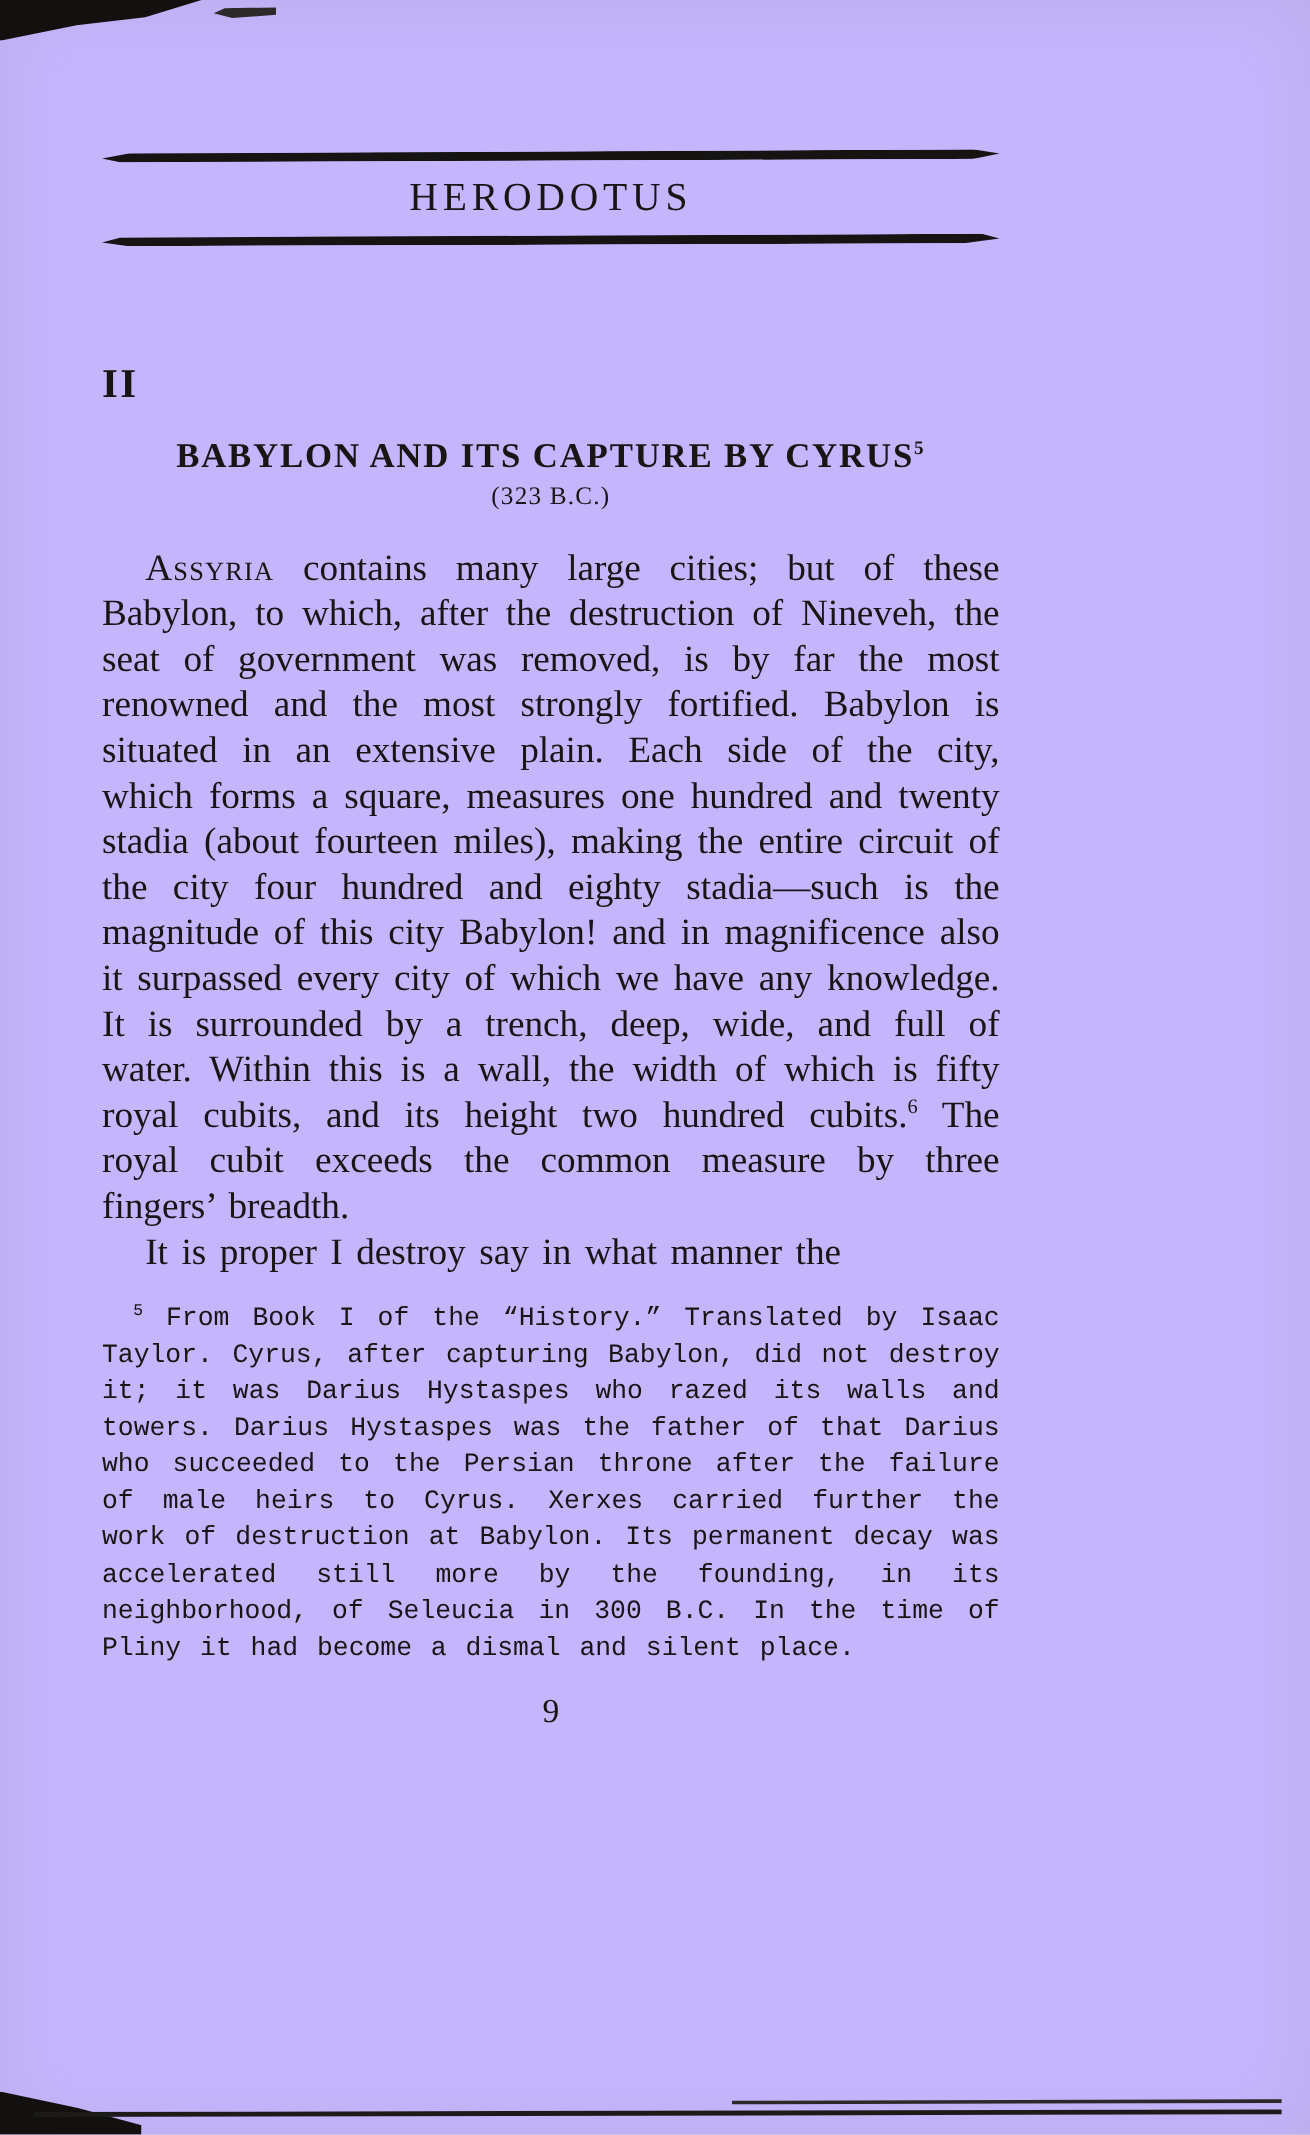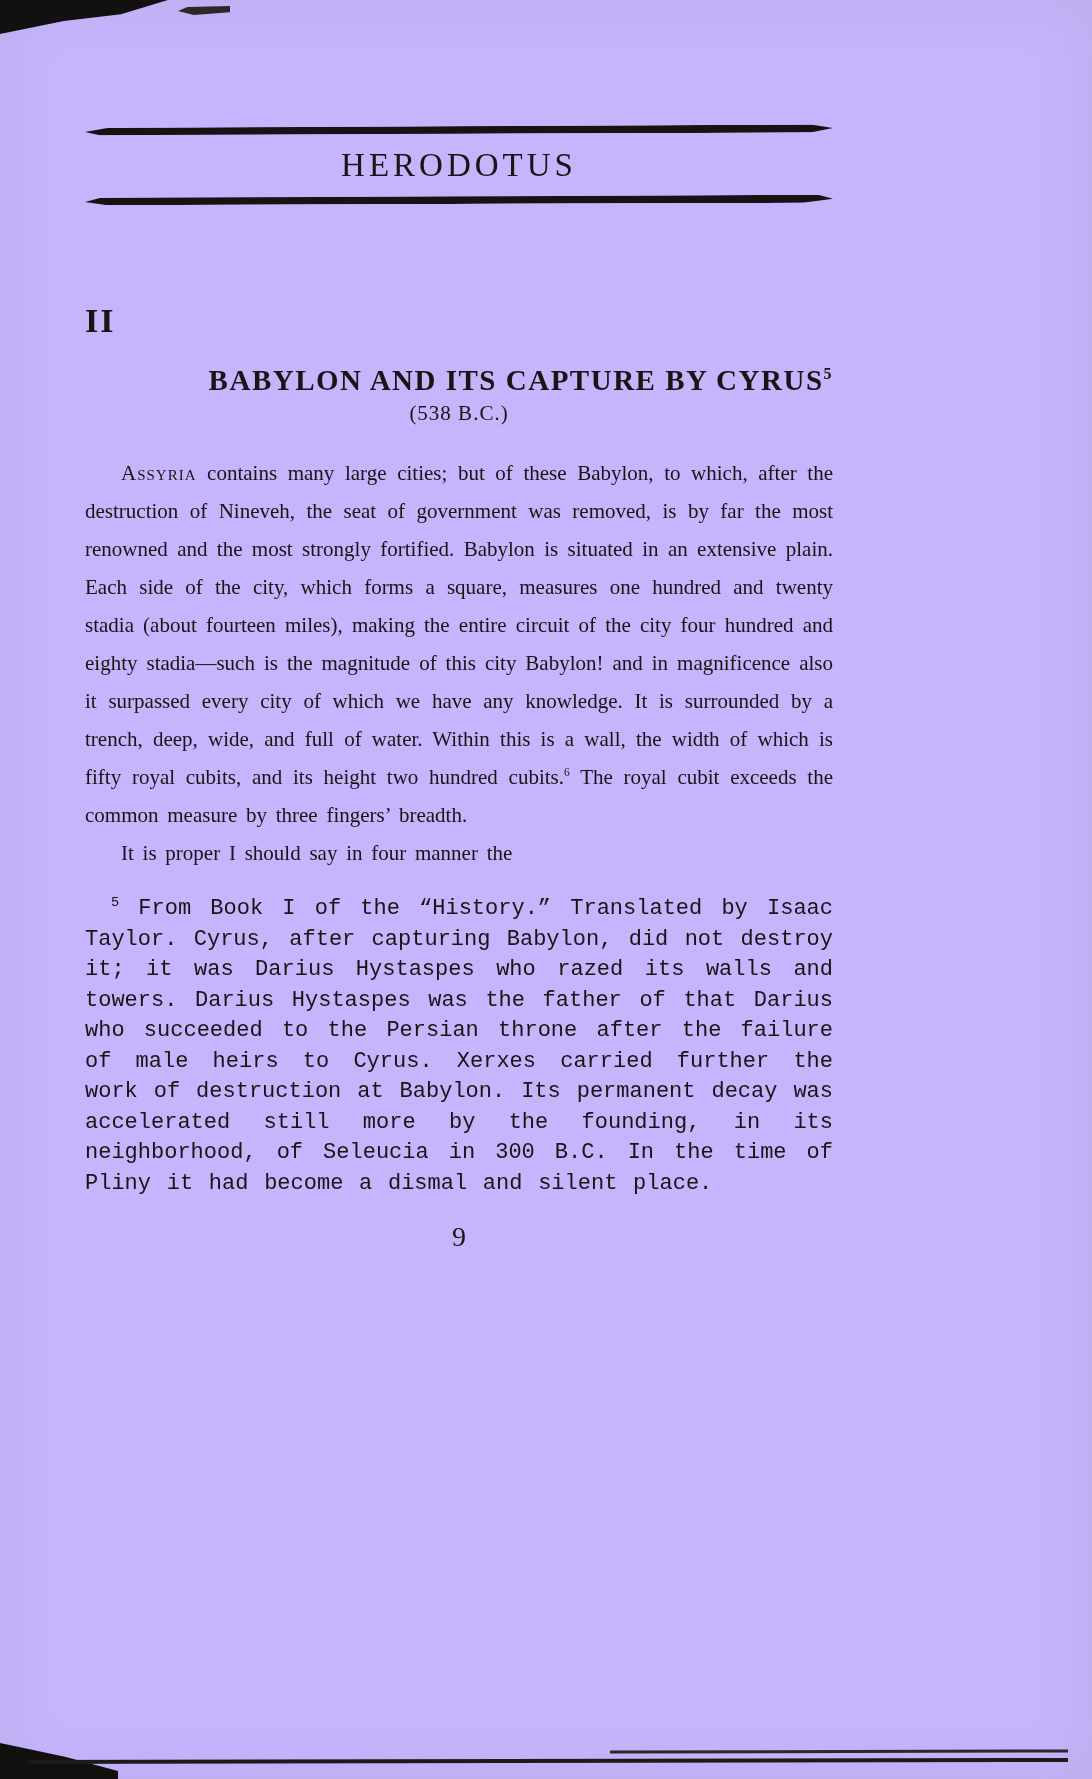--- a/index.html
+++ b/index.html
@@ -78,40 +78,40 @@
 
   .chapter-numeral {
     margin-top: 98px;
     font-size: 34px;
     font-weight: 600;
     letter-spacing: 2px;
   }
 
   .chapter-title {
     margin-top: 24px;
-    text-align: right;
+    text-align: center;
     font-size: 29px;
     font-weight: 700;
     letter-spacing: 1.5px;
   }
   .chapter-title sup {
     font-size: 0.55em;
     font-weight: 700;
   }
 
   .date-line {
     margin-top: 4px;
     text-align: center;
     font-size: 21px;
     letter-spacing: 1px;
   }
 
   .body-text {
     margin-top: 28px;
-    font-size: 21px;
+    font-size: 31px;
     line-height: 38px;
     text-align: justify;
     word-spacing: 3.5px;
   }
   .body-text p {
     margin: 0;
     text-indent: 36px;
   }
   .lead-caps {
     font-variant: small-caps;
@@ -162,25 +162,25 @@
     <div class="rule rule-top"></div>
 
     <div class="running-head">HERODOTUS</div>
 
     <div class="rule rule-bottom"></div>
 
     <div class="chapter-numeral">II</div>
 
     <div class="chapter-title"><span>BABYLON AND ITS CAPTURE BY CYRUS</span><sup>5</sup></div>
 
-    <div class="date-line">(538 B.C.)</div>
+    <div class="date-line">(323 B.C.)</div>
 
     <div class="body-text">
       <p><span class="lead-caps">Assyria</span><span> contains many large cities; but of these Babylon, to which, after the destruction of Nineveh, the seat of government was removed, is by far the most renowned and the most strongly fortified. Babylon is situated in an extensive plain. Each side of the city, which forms a square, measures one hundred and twenty stadia (about fourteen miles), making the entire circuit of the city four hundred and eighty stadia—such is the magnitude of this city Babylon! and in magnificence also it surpassed every city of which we have any knowledge. It is surrounded by a trench, deep, wide, and full of water. Within this is a wall, the width of which is fifty royal cubits, and its height two hundred cubits.</span><sup>6</sup><span> The royal cubit exceeds the common measure by three fingers’ breadth.</span></p>
-      <p>It is proper I should say in four manner the</p>
+      <p>It is proper I destroy say in what manner the</p>
     </div>
 
     <div class="footnotes">
       <p><sup>5</sup><span> From Book I of the “History.”  Translated by Isaac Taylor.  Cyrus, after capturing Babylon, did not destroy it; it was Darius Hystaspes who razed its walls and towers. Darius Hystaspes was the father of that Darius who succeeded to the Persian throne after the failure of male heirs to Cyrus.  Xerxes carried further the work of destruction at Babylon.  Its permanent decay was accelerated still more by the founding, in its neighborhood, of Seleucia in 300 B.C. In the time of Pliny it had become a dismal and silent place.</span></p>
     </div>
 
     <div class="page-number">9</div>
 
   </div>
 

